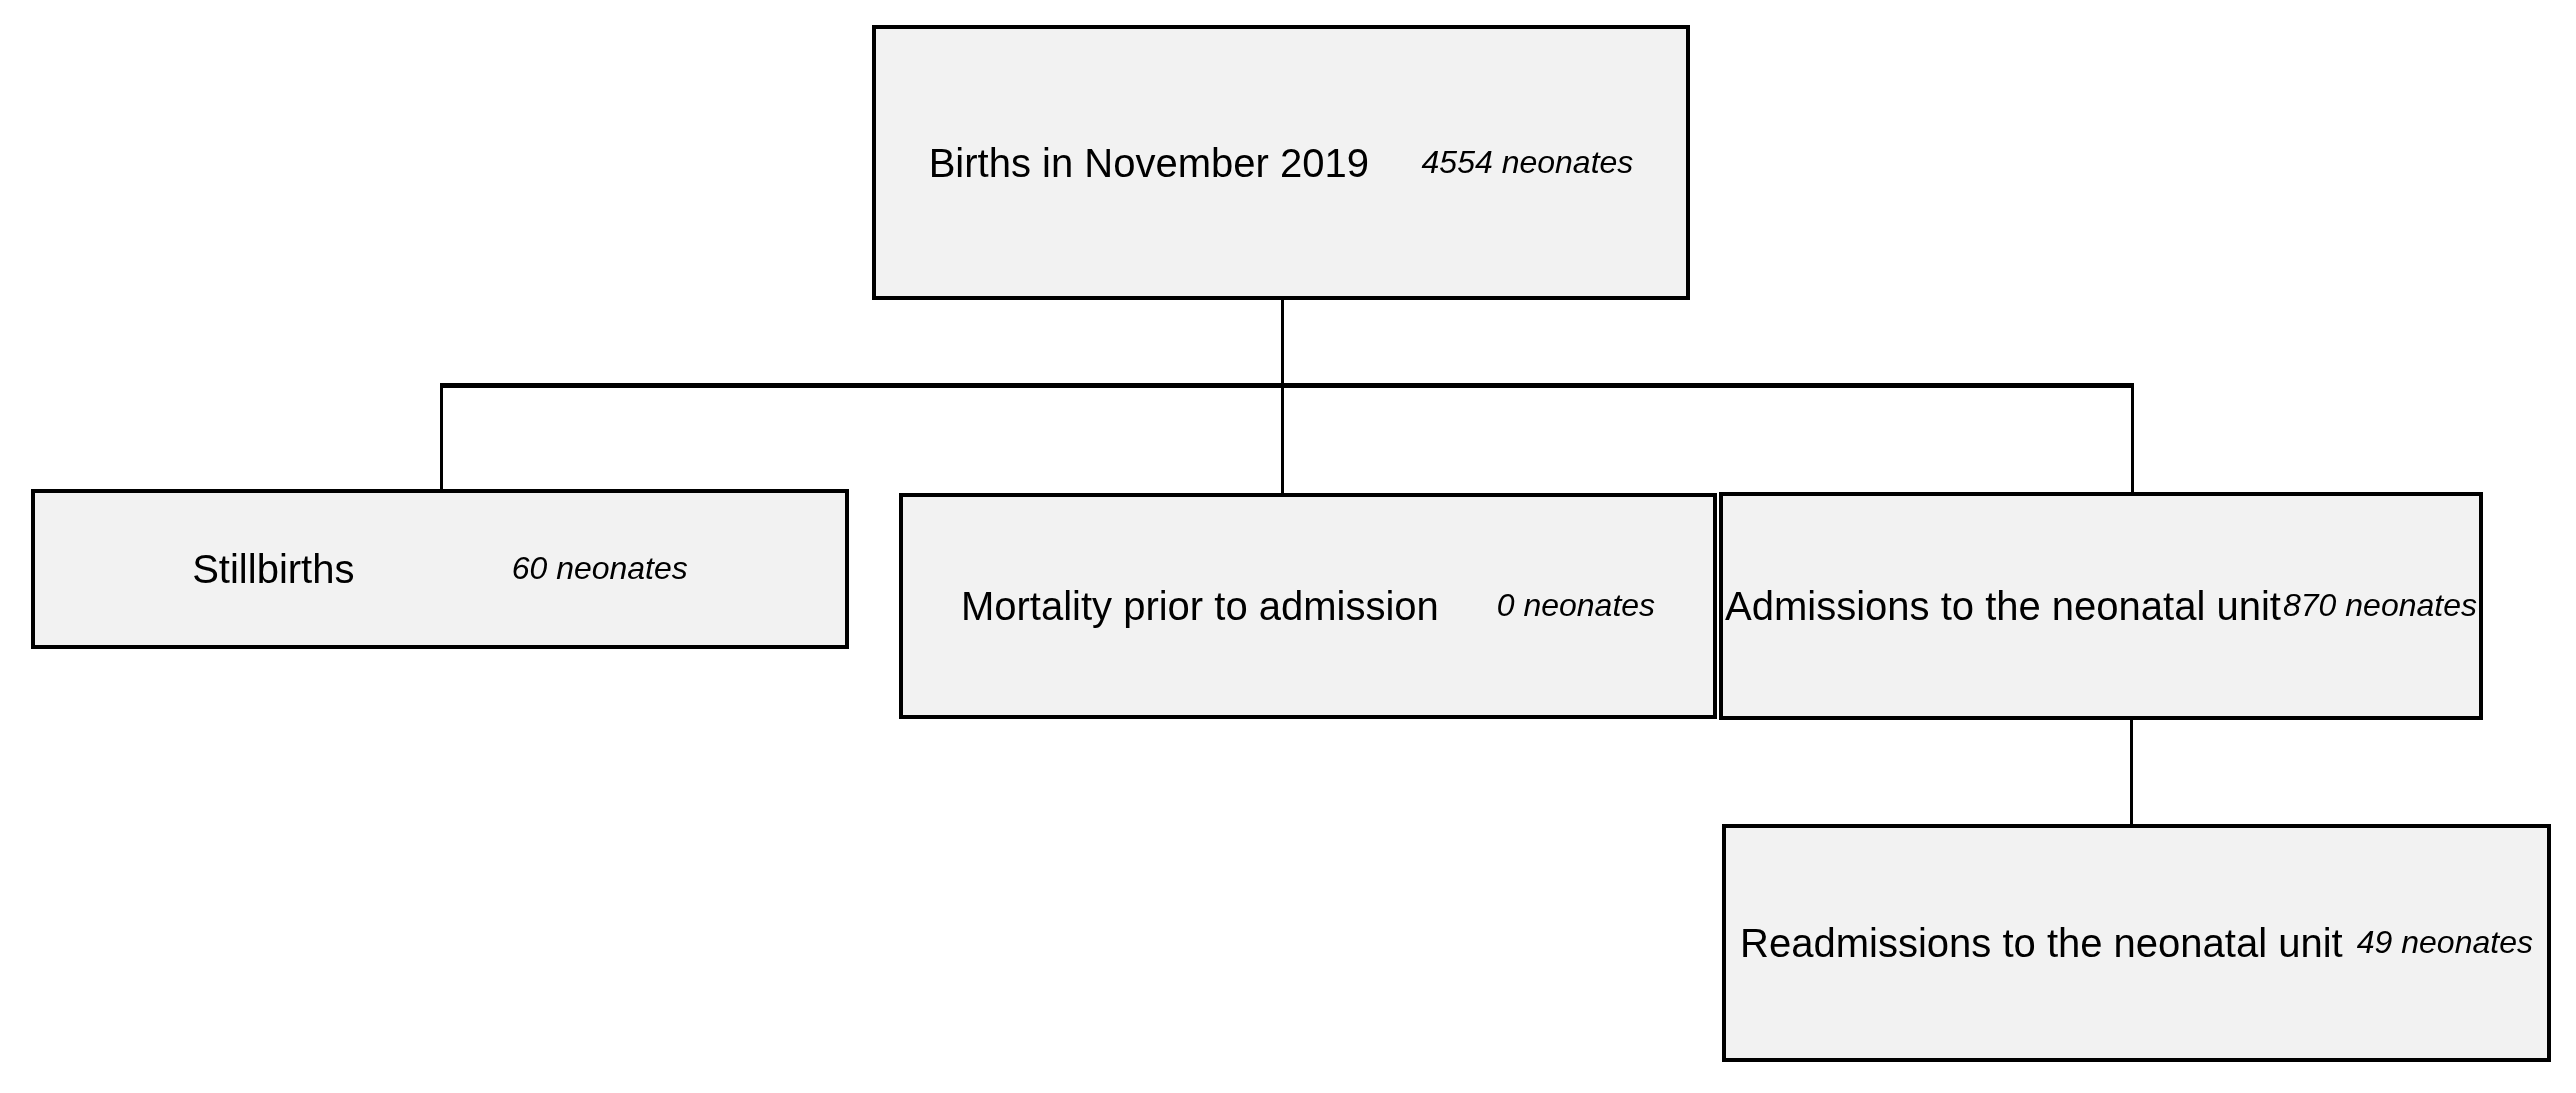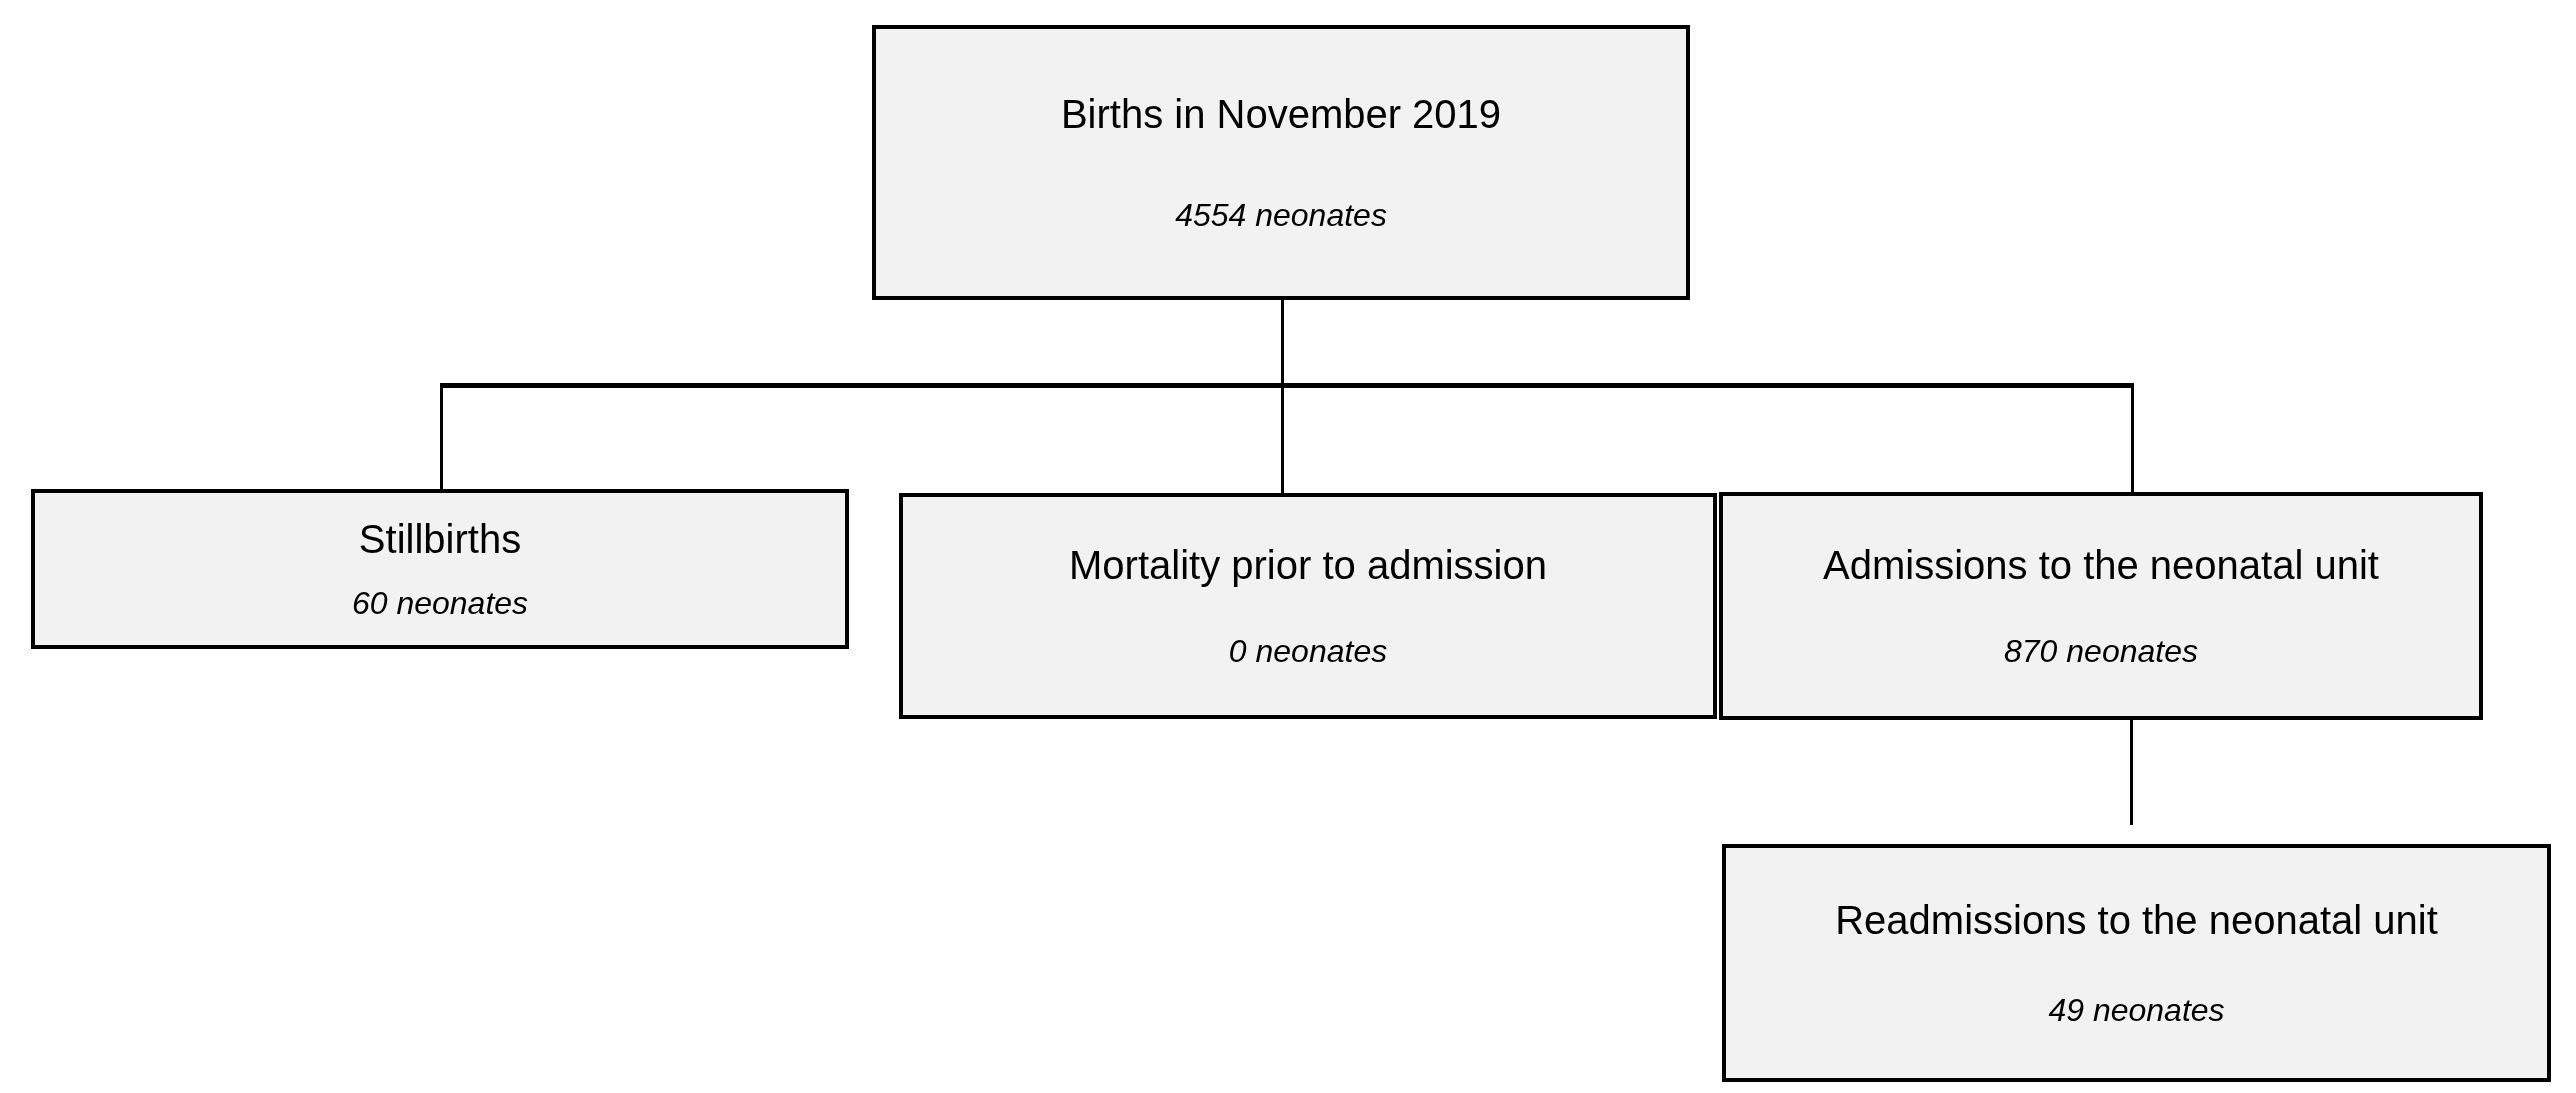--- a/index.html
+++ b/index.html
@@ -19,21 +19,21 @@
     width: 2576px;
     height: 1093px;
     background: var(--bg);
     overflow: hidden;
   }
   .node {
     position: absolute;
     background: var(--box-fill);
     border: 4.5px solid var(--box-border);
     display: flex;
-    flex-direction: column;
+    flex-direction: row;
     justify-content: space-evenly;
     align-items: center;
     text-align: center;
   }
   .node-title {
     font-size: 40px;
     color: var(--text-color);
     line-height: 1.1;
   }
   .node-value {
@@ -44,21 +44,21 @@
   }
   .connector {
     position: absolute;
     background: var(--line-color);
   }
   
   #node-births       { left: 872px; top: 25px;   width: 818px; height: 275px; }
   #node-stillbirths  { left: 31px;   top: 489px;  width: 818px; height: 160px; }
   #node-mortality    { left: 875px; top: 493px;  width: 818px; height: 226px; margin-left: 24px; }
   #node-admissions   { left: 1719px; top: 492px;  width: 764px; height: 228px; }
-  #node-readmissions { left: 1722px; top: 844px; width: 829px; height: 238px; }
+  #node-readmissions { left: 1722px; top: 824px; width: 829px; height: 238px; }
   
   #connector-stem-center   { left: 1281px; top: 300px;  width: 3px;    height: 193px; }
   #connector-horizontal    { left: 440px;  top: 383px;  width: 1694px; height: 4.5px;  }
   #connector-drop-left     { left: 440px;  top: 383px;  width: 3px;    height: 106px; }
   #connector-drop-right    { left: 2131px; top: 383px;  width: 3px;    height: 109px; }
   #connector-readmissions  { left: 2130px; top: 720px;  width: 3px;    height: 105px; }
 </style>
 </head>
 <body>
 

